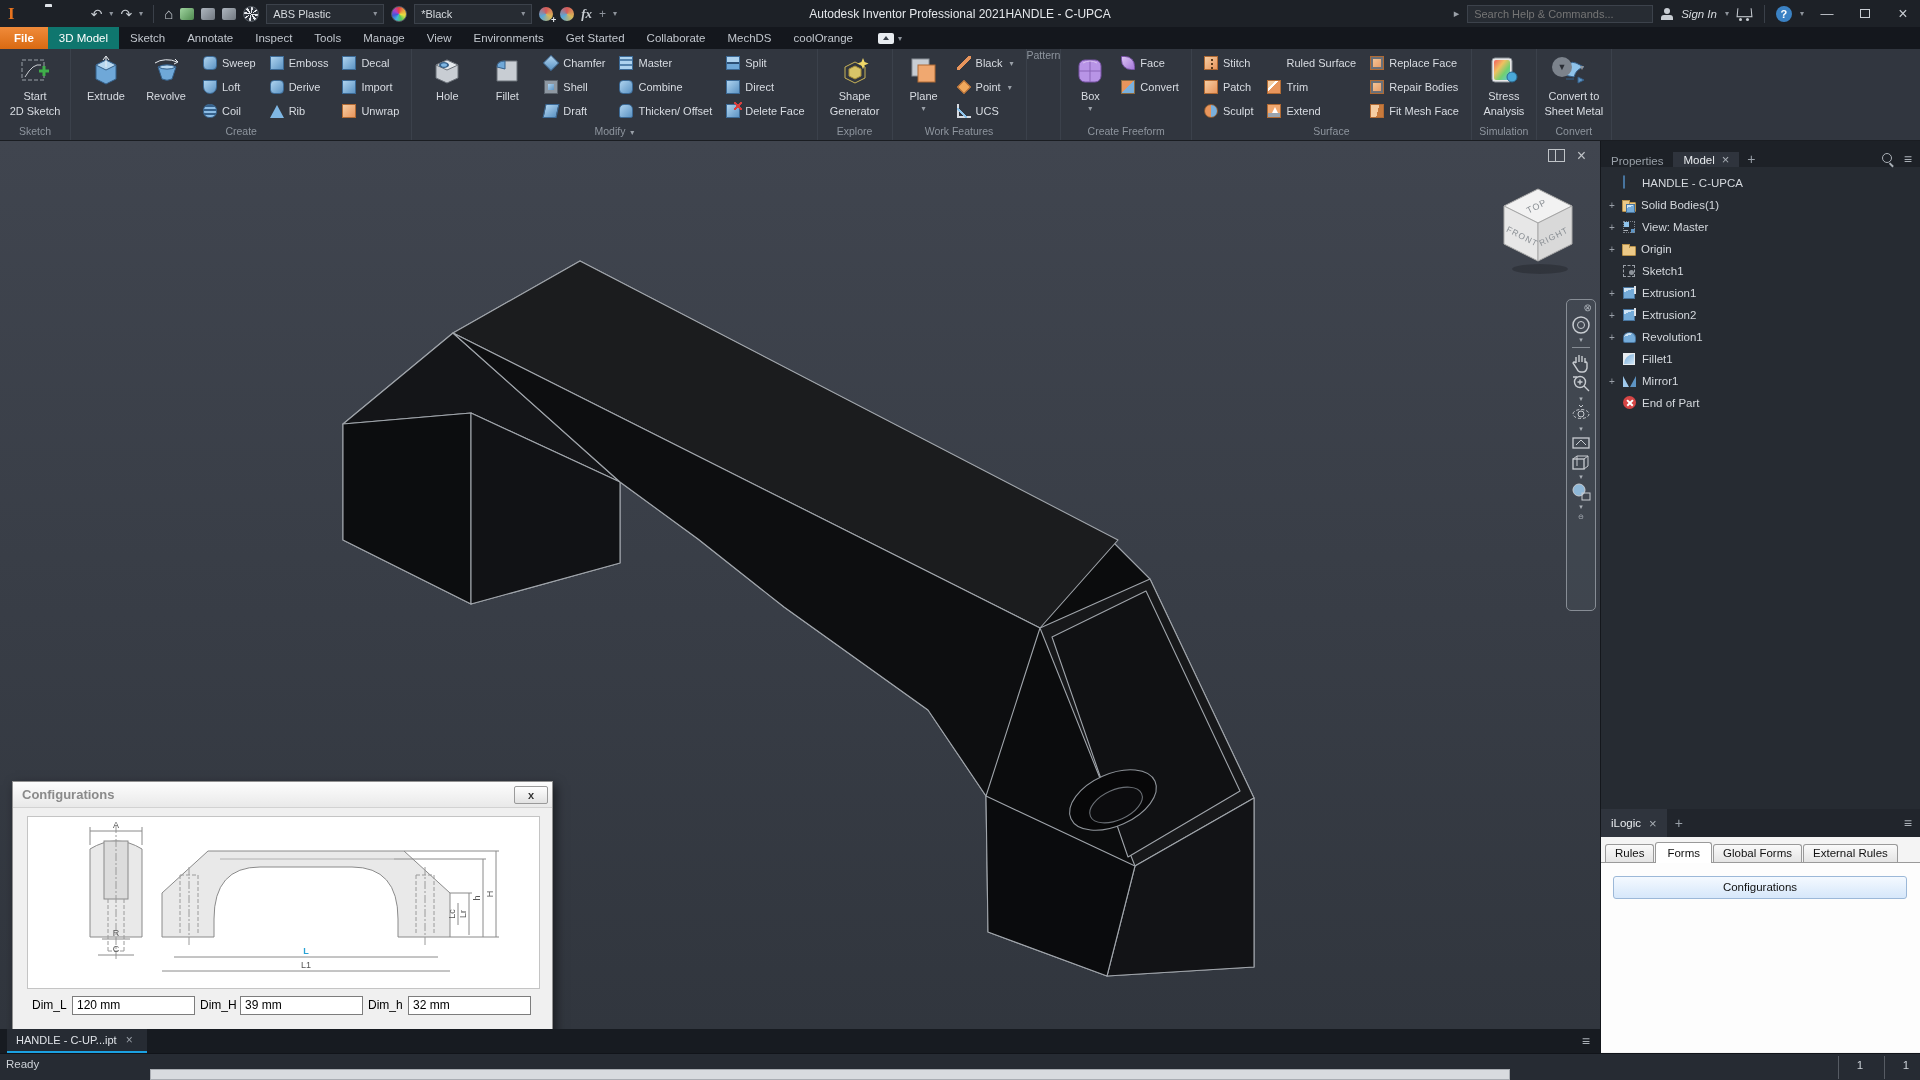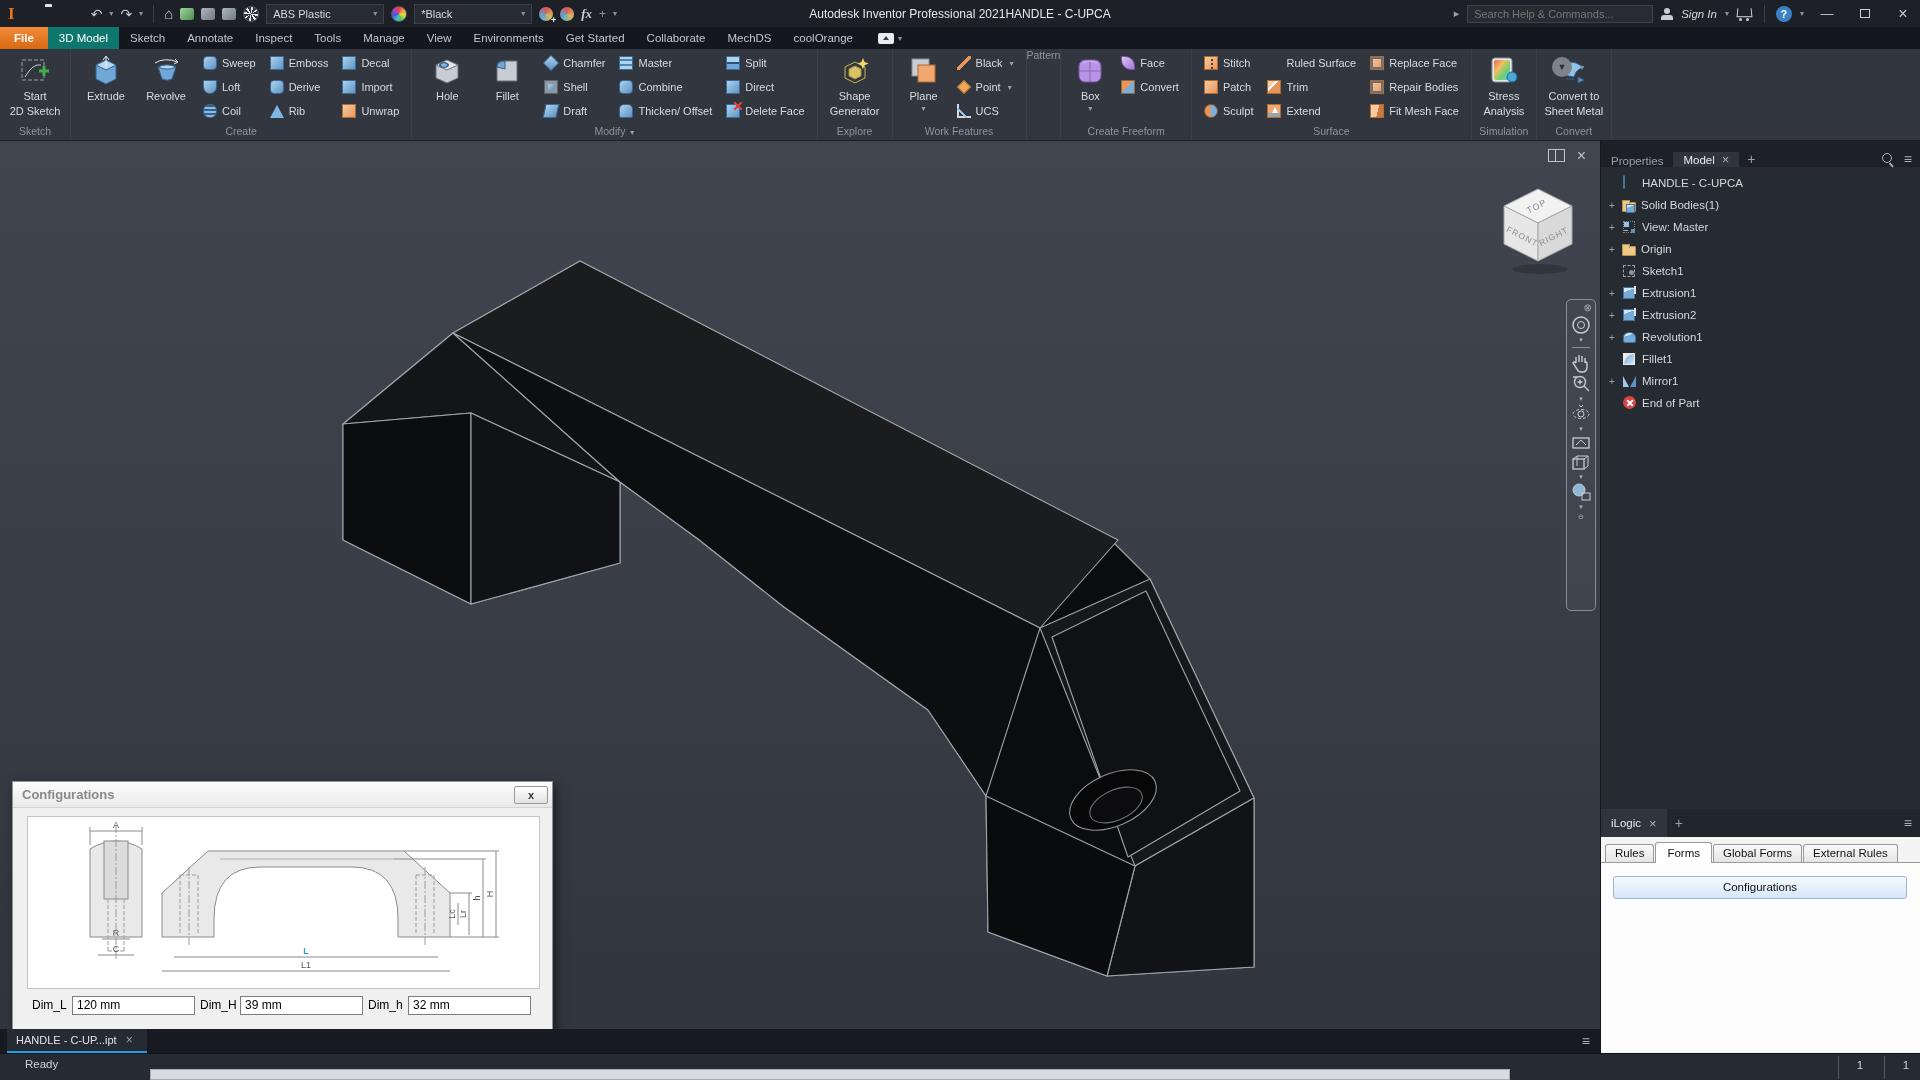--- a/index.html
+++ b/index.html
@@ -170,21 +170,21 @@
   .stab.active { background:#fff; padding:4px 11px 4px; position:relative; top:1px; }
   .il-body { background:#fdfdfd; height:189px; padding:13px 12px; }
   .config-btn { width:294px; height:23px; background:linear-gradient(#f4f9ff,#d6e7fa); border:1px solid #9cb8d8; border-radius:3px; font-size:11.5px; color:#111; text-align:center; line-height:21px; }
 
   
   .docbar { position:absolute; left:0; top:1029px; width:1600px; height:24px; background:#171b21; display:flex; align-items:stretch; }
   .doc-tab { margin-left:7px; width:140px; background:#262b33; color:#dfe3e8; font-size:11px; display:flex; align-items:center; gap:9px; padding:0 9px; border-bottom:2px solid #1ba1e2; }
   .doc-x { color:#9aa0a8; font-size:12px; }
   .doc-right { margin-left:auto; display:flex; align-items:center; padding-right:10px; color:#cfd3d9; font-size:15px; }
   .statusbar { position:absolute; left:0; top:1053px; width:1920px; height:27px; background:#262b33; border-top:1px solid #11141a; font-size:11.5px; color:#ccd1d7; }
-  .ready { position:absolute; left:6px; top:4px;margin-left:19px; }
+  .ready { position:absolute; left:6px; top:4px; }
   .progress-track { position:absolute; left:150px; top:15px; width:1360px; height:11px; background:#d8dbdf; border:1px solid #a8acb2; }
   .sb-div { position:absolute; top:2px; width:1px; height:23px; background:#565b63; }
   .sb-num { position:absolute; top:5px; width:40px; text-align:center; }
 </style>
 </head>
 <body>
 
 <div class="titlebar">
   <div class="qat">
     <span class="inv-logo">I</span>

